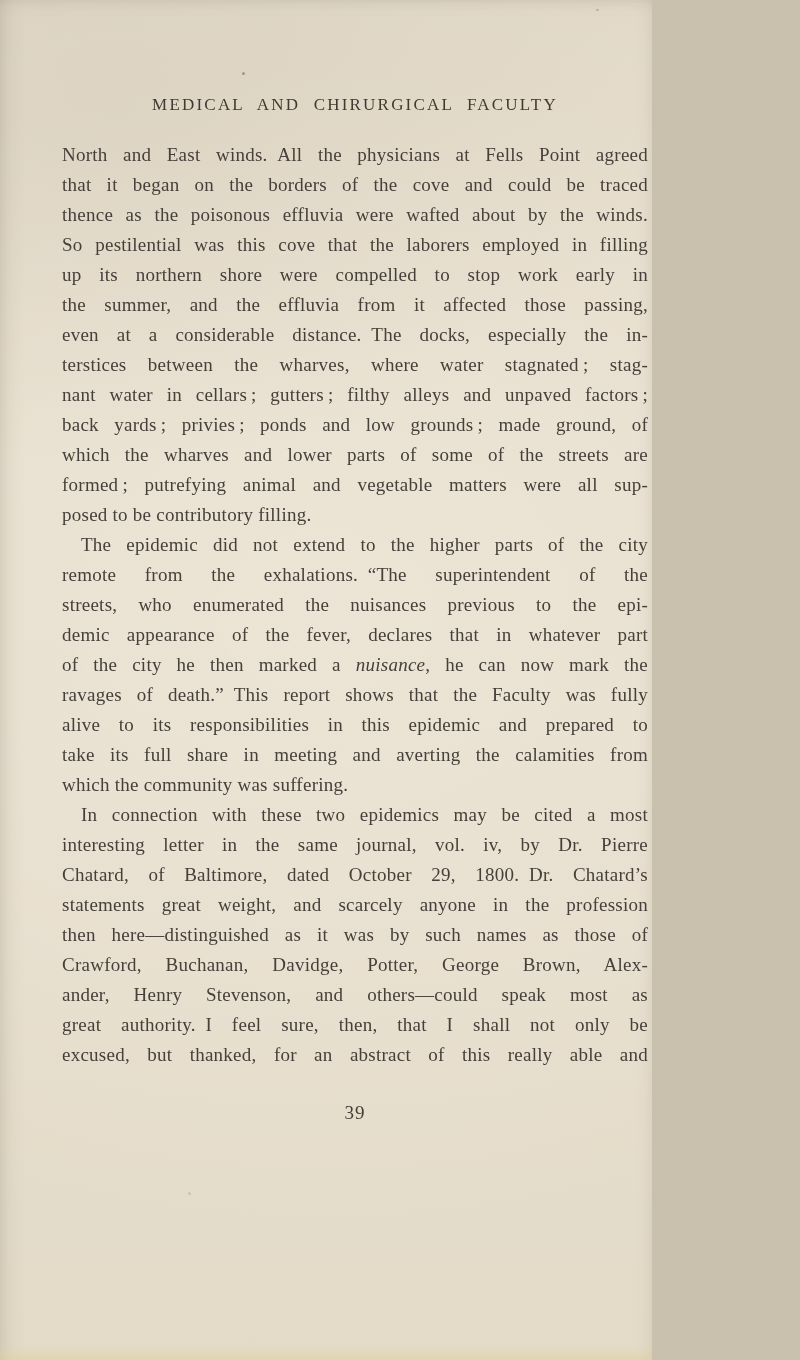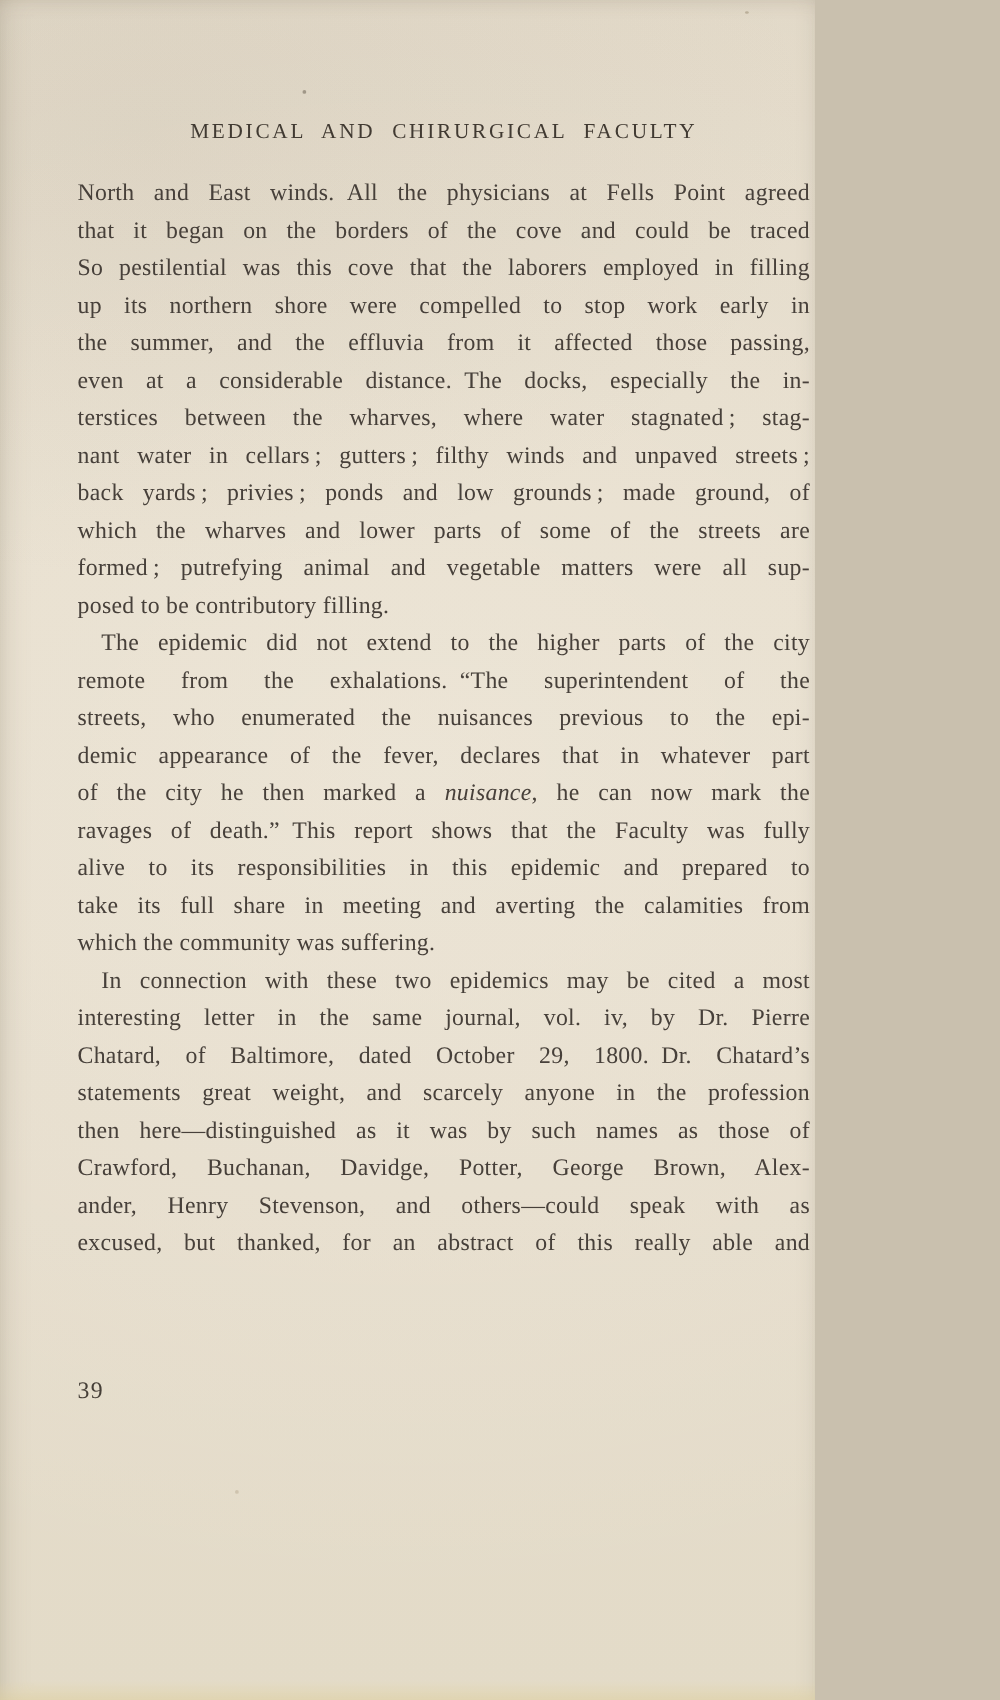--- a/index.html
+++ b/index.html
@@ -79,20 +79,21 @@
     padding-left: 19px;
   }
   .line i {
     font-style: italic;
   }
   .page-number {
     position: absolute;
     left: 62px;
     top: 1102px;
     width: 586px;
+    text-align: center;
     font-size: 19px;
     letter-spacing: 1px;
     color: #453e37;
   }
   .speck {
     position: absolute;
     border-radius: 50%;
     pointer-events: none;
   }
   .speck-1 { left: 242px; top: 72px; width: 3px; height: 3px; background: rgba(110,100,85,0.55); }
@@ -106,46 +107,48 @@
 <div class="page">
   <div class="edge-shade"></div>
 
   <div class="running-head">MEDICAL AND CHIRURGICAL FACULTY</div>
 
   <div class="margin-note">1800</div>
 
   <div class="page-body">
       <div class="line j">North and East winds. All the physicians at Fells Point agreed</div>
       <div class="line j">that it began on the borders of the cove and could be traced</div>
+      <div class="line j">thence as the poisonous effluvia were wafted about by the winds.</div>
       <div class="line j">So pestilential was this cove that the laborers employed in filling</div>
       <div class="line j">up its northern shore were compelled to stop work early in</div>
       <div class="line j">the summer, and the effluvia from it affected those passing,</div>
       <div class="line j">even at a considerable distance. The docks, especially the in-</div>
       <div class="line j">terstices between the wharves, where water stagnated ; stag-</div>
-      <div class="line j">nant water in cellars ; gutters ; filthy winds and unpaved streets ;</div>
+      <div class="line j">nant water in cellars ; gutters ; filthy alleys and unpaved factors ;</div>
       <div class="line j">back yards ; privies ; ponds and low grounds ; made ground, of</div>
       <div class="line j">which the wharves and lower parts of some of the streets are</div>
       <div class="line j">formed ; putrefying animal and vegetable matters were all sup-</div>
       <div class="line">posed to be contributory filling.</div>
       <div class="line j indent">The epidemic did not extend to the higher parts of the city</div>
       <div class="line j">remote from the exhalations. “The superintendent of the</div>
       <div class="line j">streets, who enumerated the nuisances previous to the epi-</div>
       <div class="line j">demic appearance of the fever, declares that in whatever part</div>
       <div class="line j">of the city he then marked a <i>nuisance</i>, he can now mark the</div>
       <div class="line j">ravages of death.” This report shows that the Faculty was fully</div>
       <div class="line j">alive to its responsibilities in this epidemic and prepared to</div>
       <div class="line j">take its full share in meeting and averting the calamities from</div>
       <div class="line">which the community was suffering.</div>
       <div class="line j indent">In connection with these two epidemics may be cited a most</div>
       <div class="line j">interesting letter in the same journal, vol. iv, by Dr. Pierre</div>
       <div class="line j">Chatard, of Baltimore, dated October 29, 1800. Dr. Chatard’s</div>
       <div class="line j">statements great weight, and scarcely anyone in the profession</div>
       <div class="line j">then here—distinguished as it was by such names as those of</div>
       <div class="line j">Crawford, Buchanan, Davidge, Potter, George Brown, Alex-</div>
-      <div class="line j">ander, Henry Stevenson, and others—could speak with as</div>
+      <div class="line j">ander, Henry Stevenson, and others—could speak most as</div>
+      <div class="line j">great authority. I feel sure, then, that I shall not only be</div>
       <div class="line j">excused, but thanked, for an abstract of this really able and</div>
     </div>
 
   <div class="page-number">39</div>
 
   <div class="speck speck-1"></div>
   <div class="speck speck-2"></div>
   <div class="speck speck-3"></div>
   <div class="speck speck-4"></div>
 </div>

